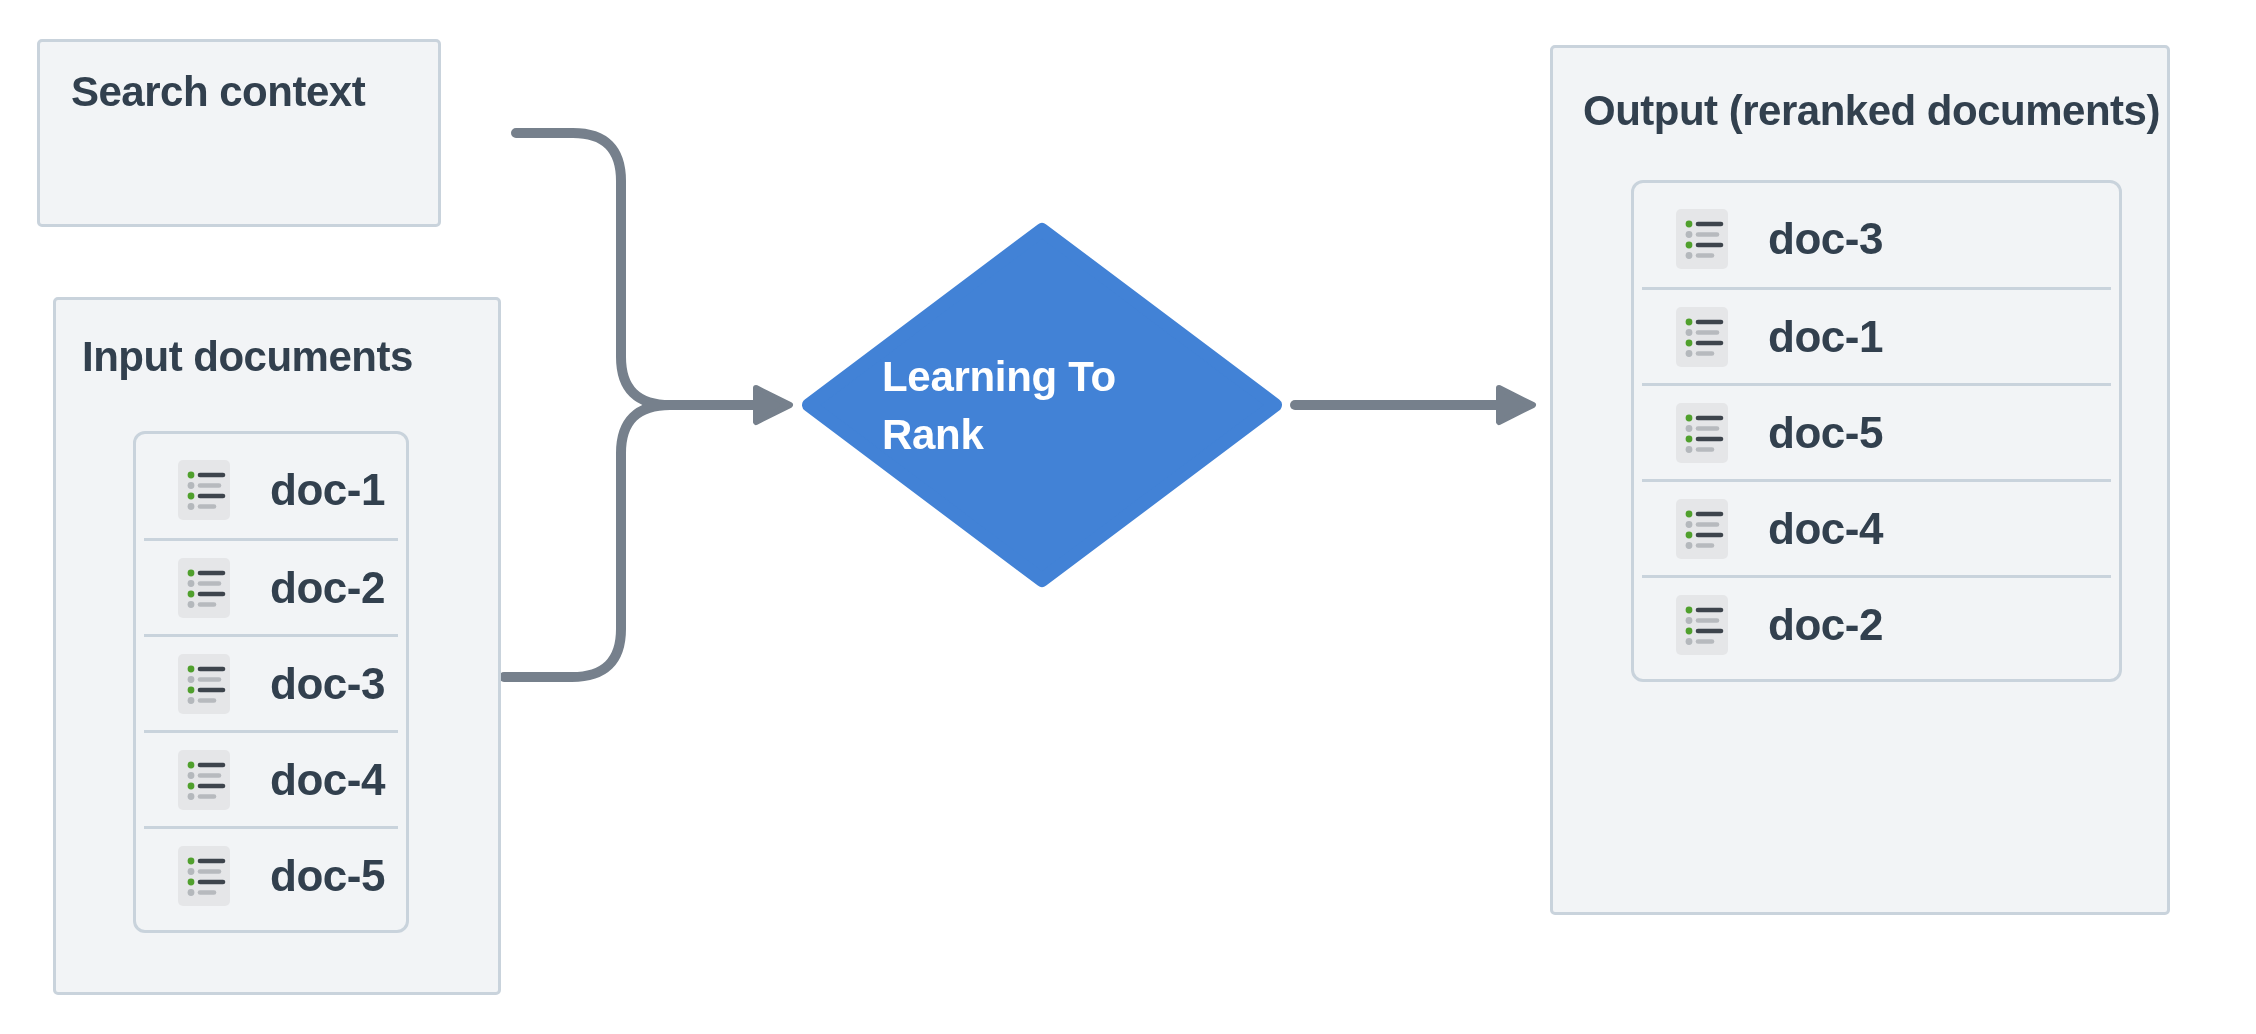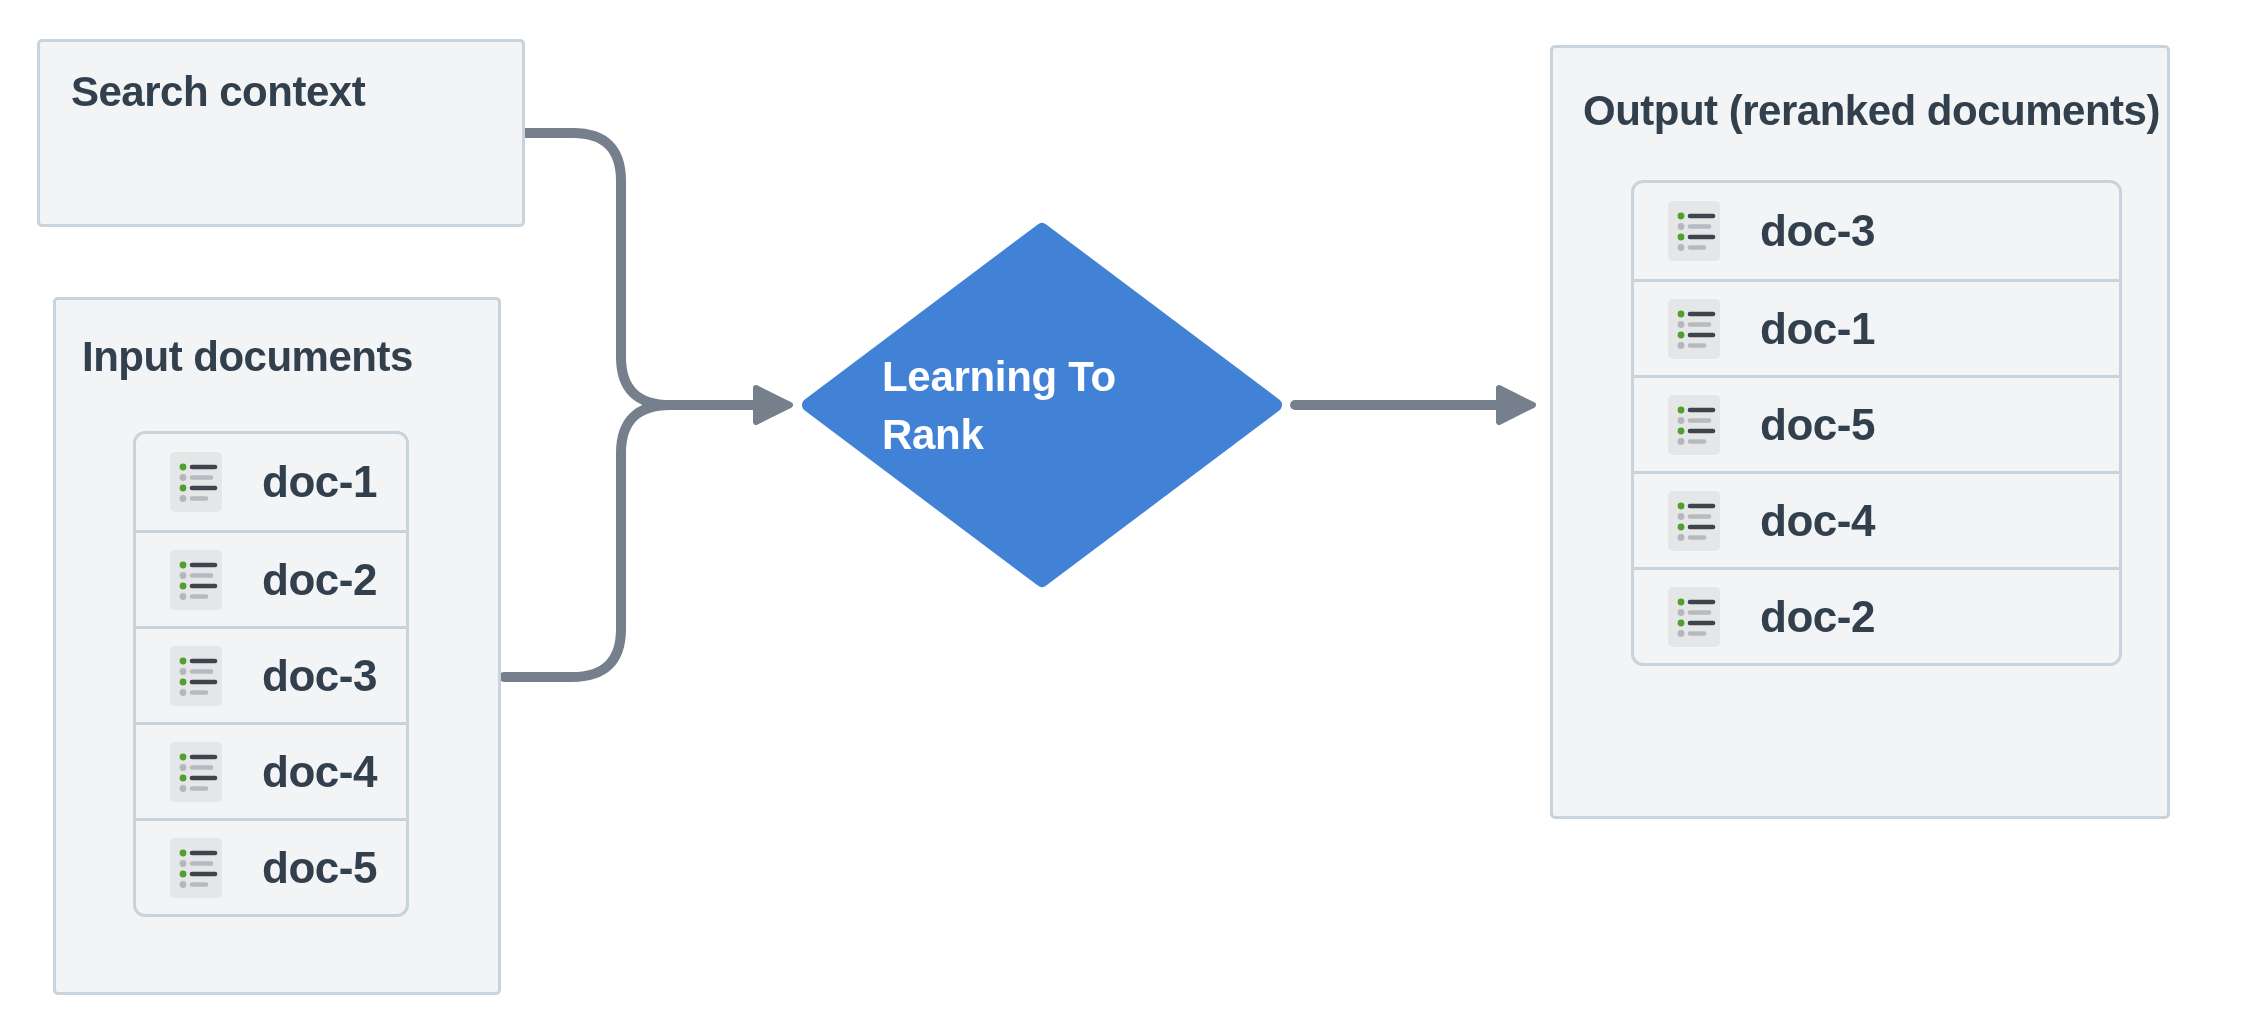--- a/index.html
+++ b/index.html
@@ -13,23 +13,23 @@
   .connectors{position:absolute;left:0;top:0;width:2256px;height:1034px;}
 
   
   .group-box{
     position:absolute;
     background:#f2f4f6;
     border:3px solid #c9d3dc;
     border-radius:5px;
     box-sizing:border-box;
   }
-  .box-search   {left:37px;  top:39px;  width:488px; height:188px;}
+  .box-search   {left:37px;  top:39px;  width:404px; height:188px;}
   .box-input    {left:53px;  top:297px; width:448px; height:698px;}
-  .box-output   {left:1550px;top:45px;  width:620px; height:774px;}
+  .box-output   {left:1550px;top:45px;  width:620px; height:870px;}
 
   .group-title{
     position:absolute;
     font-size:42px;font-weight:bold;
     letter-spacing:-0.5px;
     color:#32404e;
     line-height:50px;
     white-space:nowrap;
   }
   .search-title {left:31px;top:25px;}
@@ -37,21 +37,21 @@
     position:absolute;left:31px;top:107px;
     font-size:42px;font-weight:normal;color:#32404e;line-height:50px;
     white-space:nowrap;
   }
   .input-title  {left:26px;top:32px;}
   .output-title {left:30px;top:38px;}
 
   
   .doc-list{
     position:absolute;
-    list-style:none;margin:0;padding:0;
+    list-style:none;margin:0;padding:8px;
     border:3px solid #c9d3dc;
     border-radius:12px;
     background:#f2f4f6;
     box-sizing:border-box;
     overflow:hidden;
   }
   .list-input {left:77px; top:131px;width:276px;}
   .list-output{left:78px; top:132px;width:491px;}
   .doc-item{
     height:96px;

